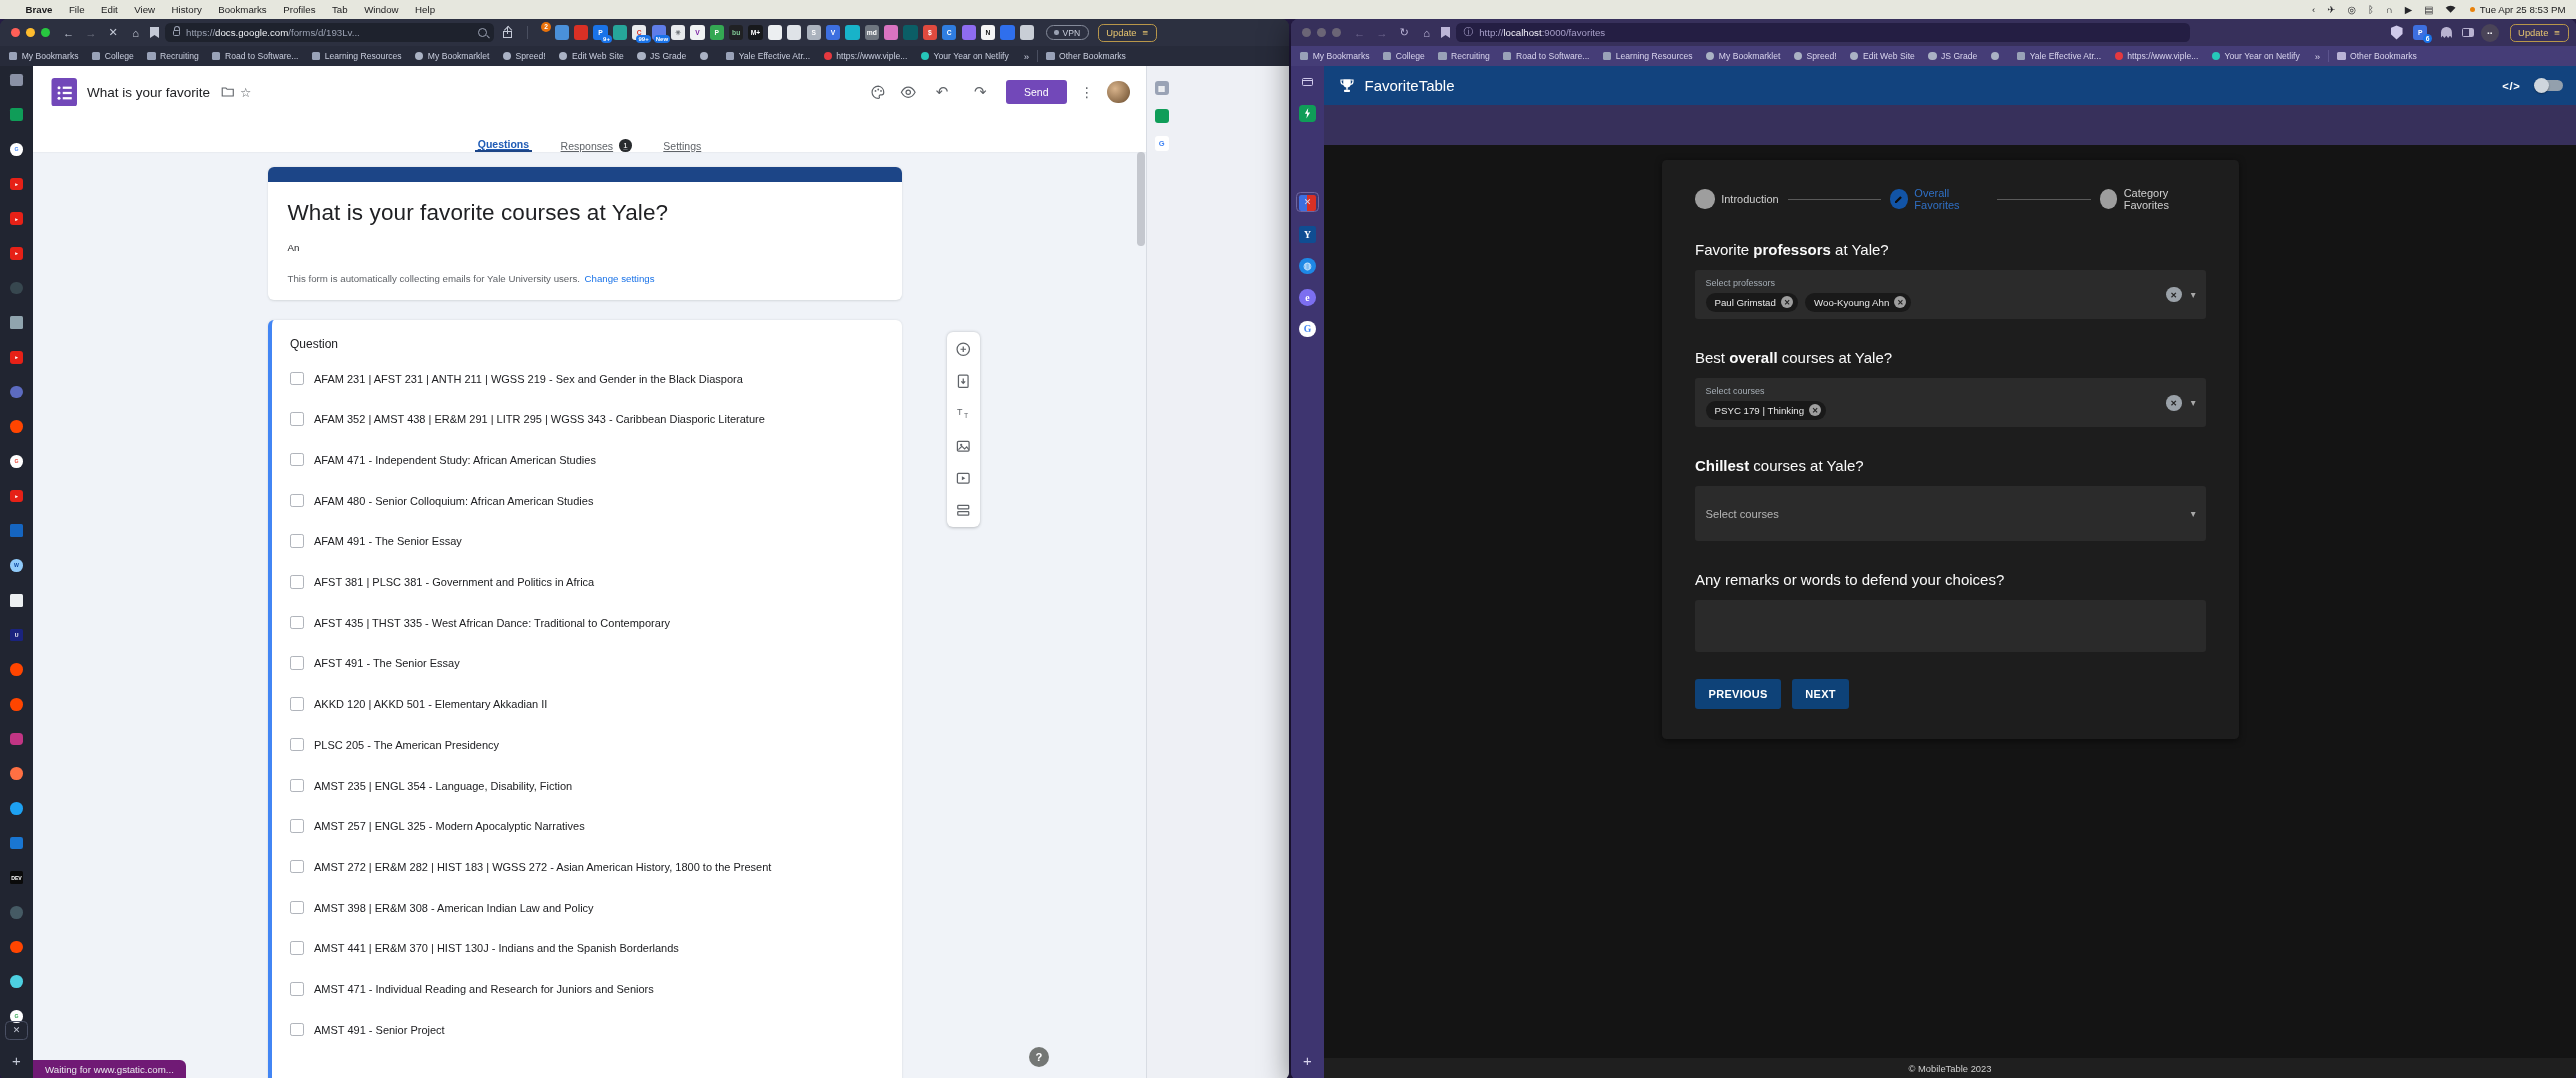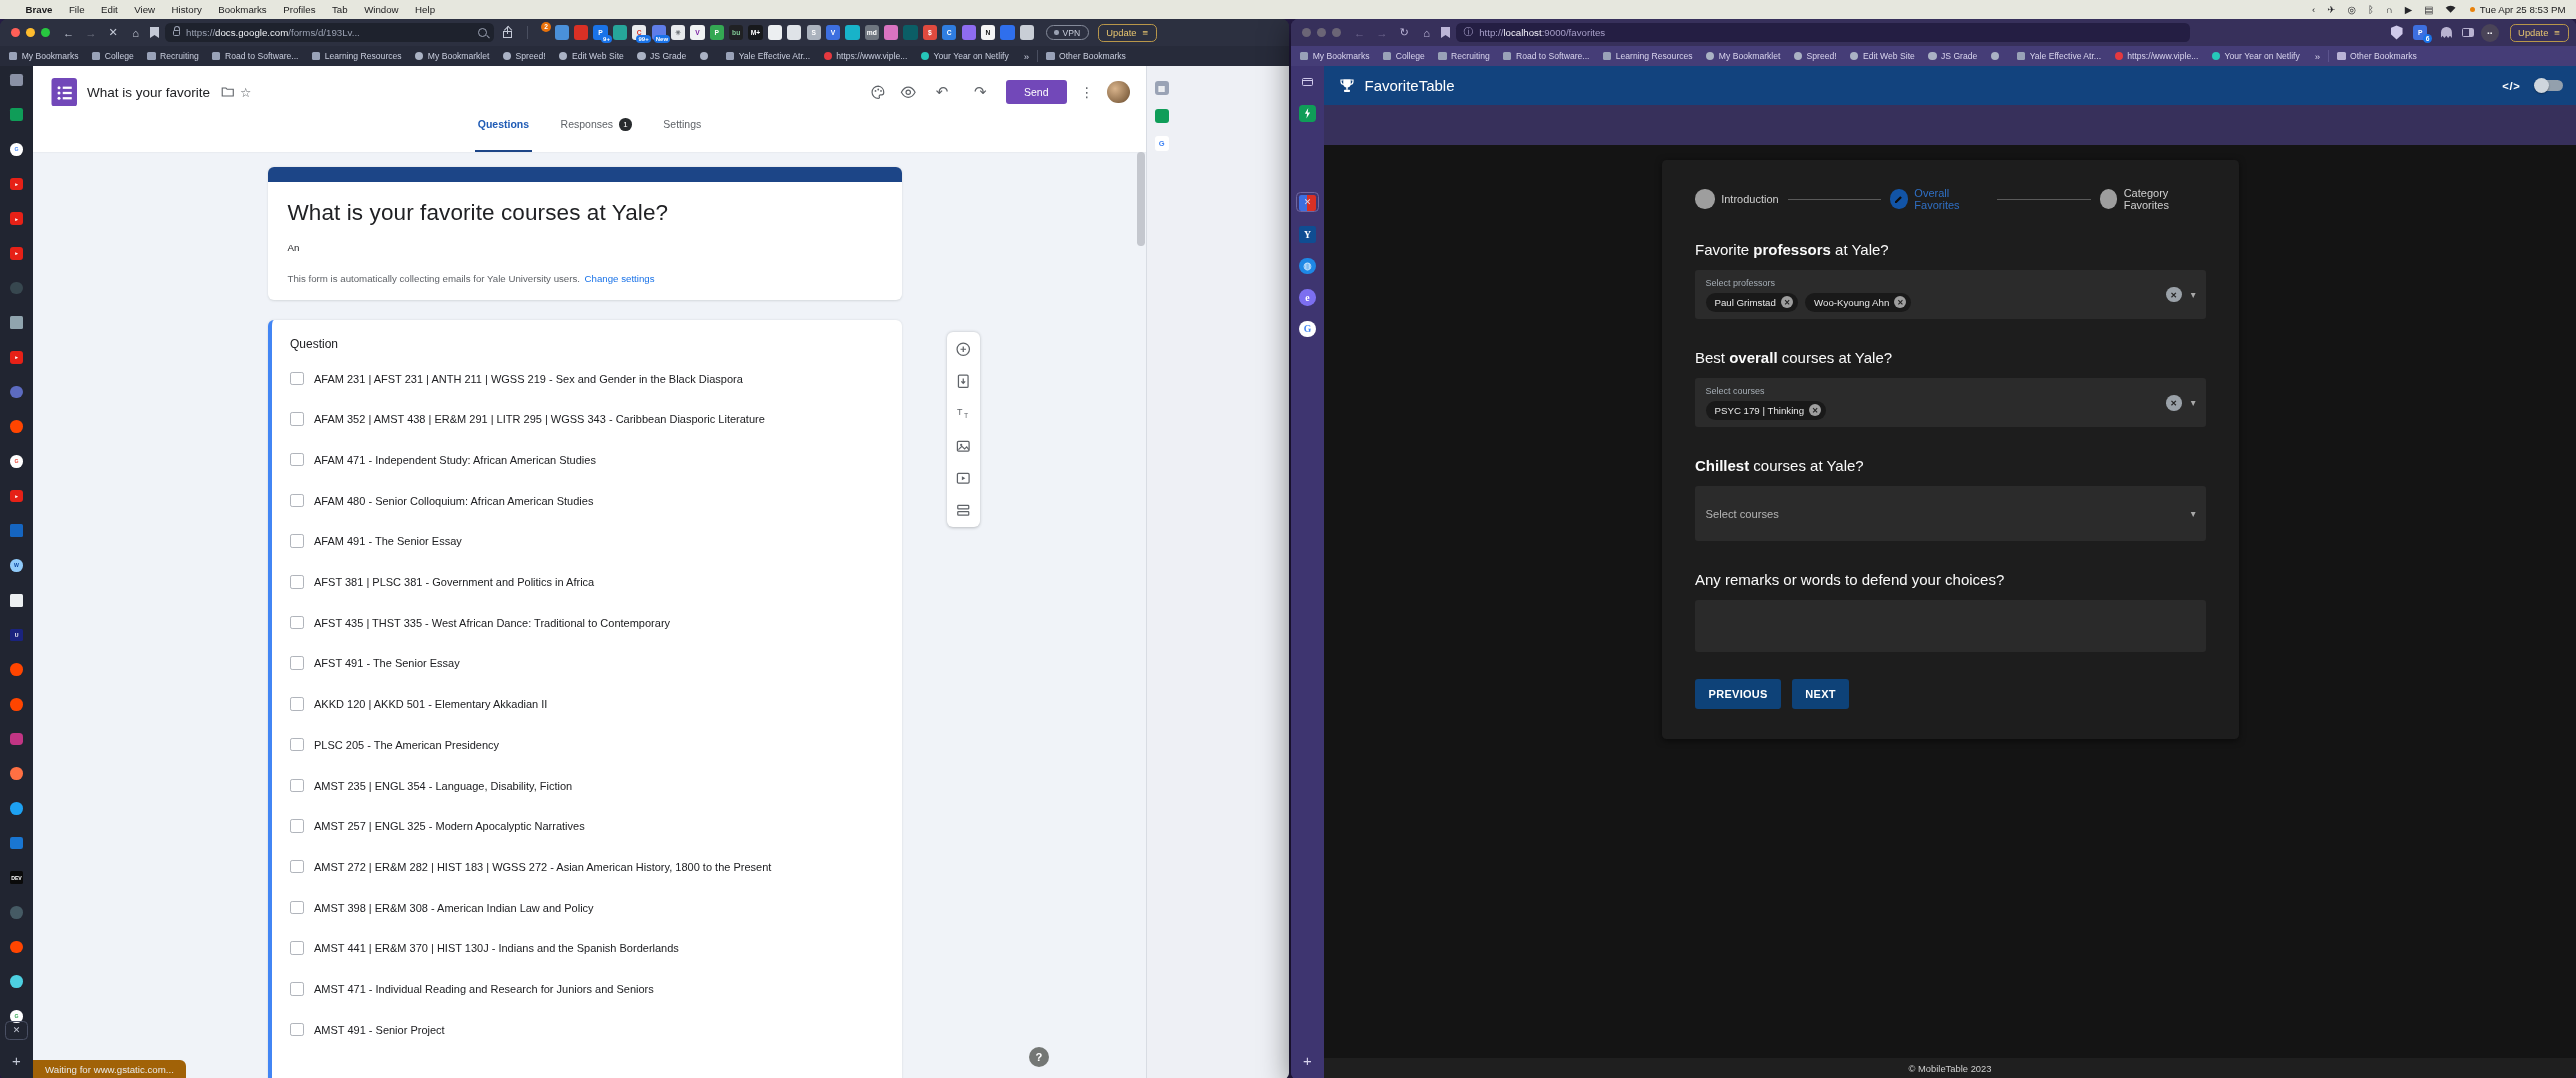--- a/index.html
+++ b/index.html
@@ -120,21 +120,21 @@
   .gf-title { font-size:13.5px; color:#202124; margin-right:10.5px; }
   .gf-hic { color:#5f6368; font-size:12.7px; margin:0 6px; }
   .gf-right { margin-left:auto; display:flex; align-items:center; gap:13.5px; }
   .gf-svgic { width:16.5px; height:16.5px; }
   .send-btn { background:#7248b9; color:#fff; font-size:10.5px; border-radius:3px; padding:6px 18px; }
   .gf-avatar { width:22.5px; height:22.5px; border-radius:50%; background:radial-gradient(circle at 35% 35%, #d9b48c, #8a6a48 70%, #5f452c); }
   .kebab { color:#5f6368; font-size:13.5px; }
 
   .gf-tabs { height:34px; background:#fff; display:flex; justify-content:center; align-items:stretch; gap:25.5px;
     font-size:10.5px; color:#5f6368; flex:none; box-shadow:0 0.7px 1.5px rgba(0,0,0,.08); }
-  .gf-tab { display:flex; align-items:flex-start; gap:6px; padding:0 3px; }
+  .gf-tab { display:flex; align-items:flex-end; gap:6px; padding:0 3px;text-decoration:underline; }
   .gf-tab.active { color:#1f5bb5; border-bottom:2.2px solid #1c4587; font-weight:bold; }
   .resp-badge { width:12.7px; height:12.7px; border-radius:50%; background:#282b2e; color:#fff; font-size:7.9px;
     display:flex; align-items:center; justify-content:center; }
 
   .gf-scroll { flex:1; position:relative; overflow:hidden; }
   .gf-col { position:absolute; left:235px; top:15px; width:634px; }
   .card { background:#fff; border-radius:6px; box-shadow:0 0.7px 2.2px rgba(60,64,67,.15); }
   .title-card .capbar { height:15px; background:#1c4587; border-radius:6px 6px 0 0; }
   .title-card .inner { padding:18px 19.5px 16.5px; }
   .form-title { font-size:22.5px; font-weight:400; color:#202124; letter-spacing:0.1px; }
@@ -151,21 +151,21 @@
 
   .float-tools { position:absolute; left:914px; top:180px; width:33px; background:#fff; border-radius:6px;
     box-shadow:0 0.7px 3px rgba(60,64,67,.3); display:flex; flex-direction:column; align-items:center; padding:9px 0; gap:15.7px; }
   .ft-ic { width:16.5px; height:16.5px; }
 
   .gf-scrollbar { position:absolute; right:1.5px; top:0; width:7.5px; height:100%; }
   .gf-thumb { position:absolute; top:0; width:7.5px; height:94px; background:#c4c7ce; border-radius:3.7px; }
 
   .help-fab { position:absolute; right:97px; bottom:12px; width:20px; height:20px; border-radius:50%; background:#747775;
     color:#fff; font-size:11.2px; font-weight:bold; display:flex; align-items:center; justify-content:center; }
-  .status-tip { position:absolute; left:0; bottom:0; height:19.5px; background:#a16207; color:#e8eaed; font-size:9.7px;
+  .status-tip { position:absolute; left:0; bottom:0; height:19.5px; background:#701a75; color:#e8eaed; font-size:9.7px;
     display:flex; align-items:center; padding:0 12px; border-radius:0 6px 0 0; }
 
   
   .app-wrap { flex:1; display:flex; flex-direction:column; min-width:0; }
   .app-header { height:39px; background:#12437e; display:flex; align-items:center; padding:0 13.5px; flex:none; }
   .trophy { width:18px; height:18px; margin-right:9px; }
   .app-title { color:#fff; font-size:15px; }
   .app-hright { margin-left:auto; display:flex; align-items:center; gap:15px; }
   .code-glyph { color:#fff; font-size:11.2px; font-weight:bold; letter-spacing:0.7px; }
   .toggle { width:27px; height:11.2px; background:#93a0ad; border-radius:6px; position:relative; }

